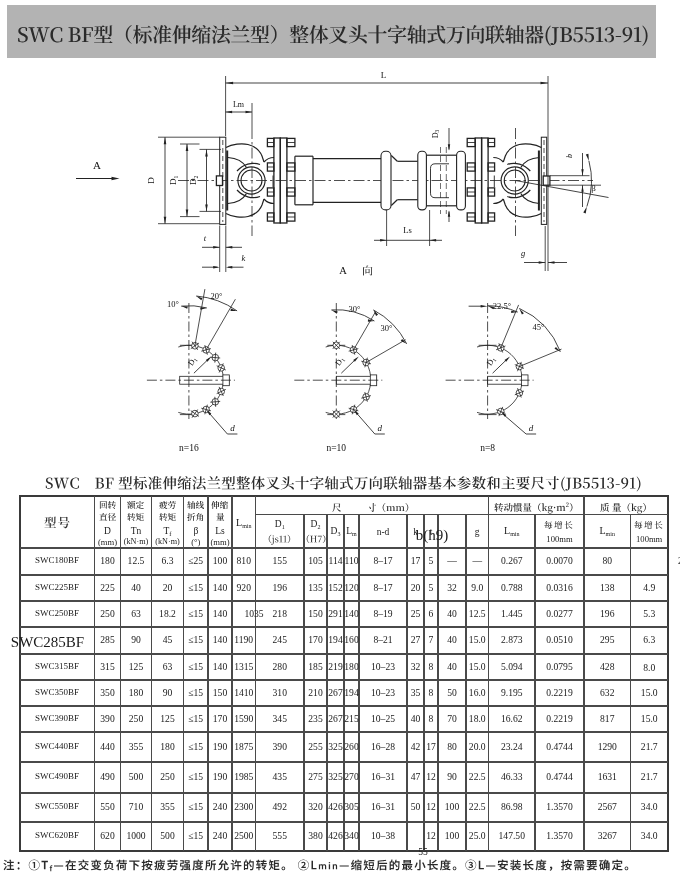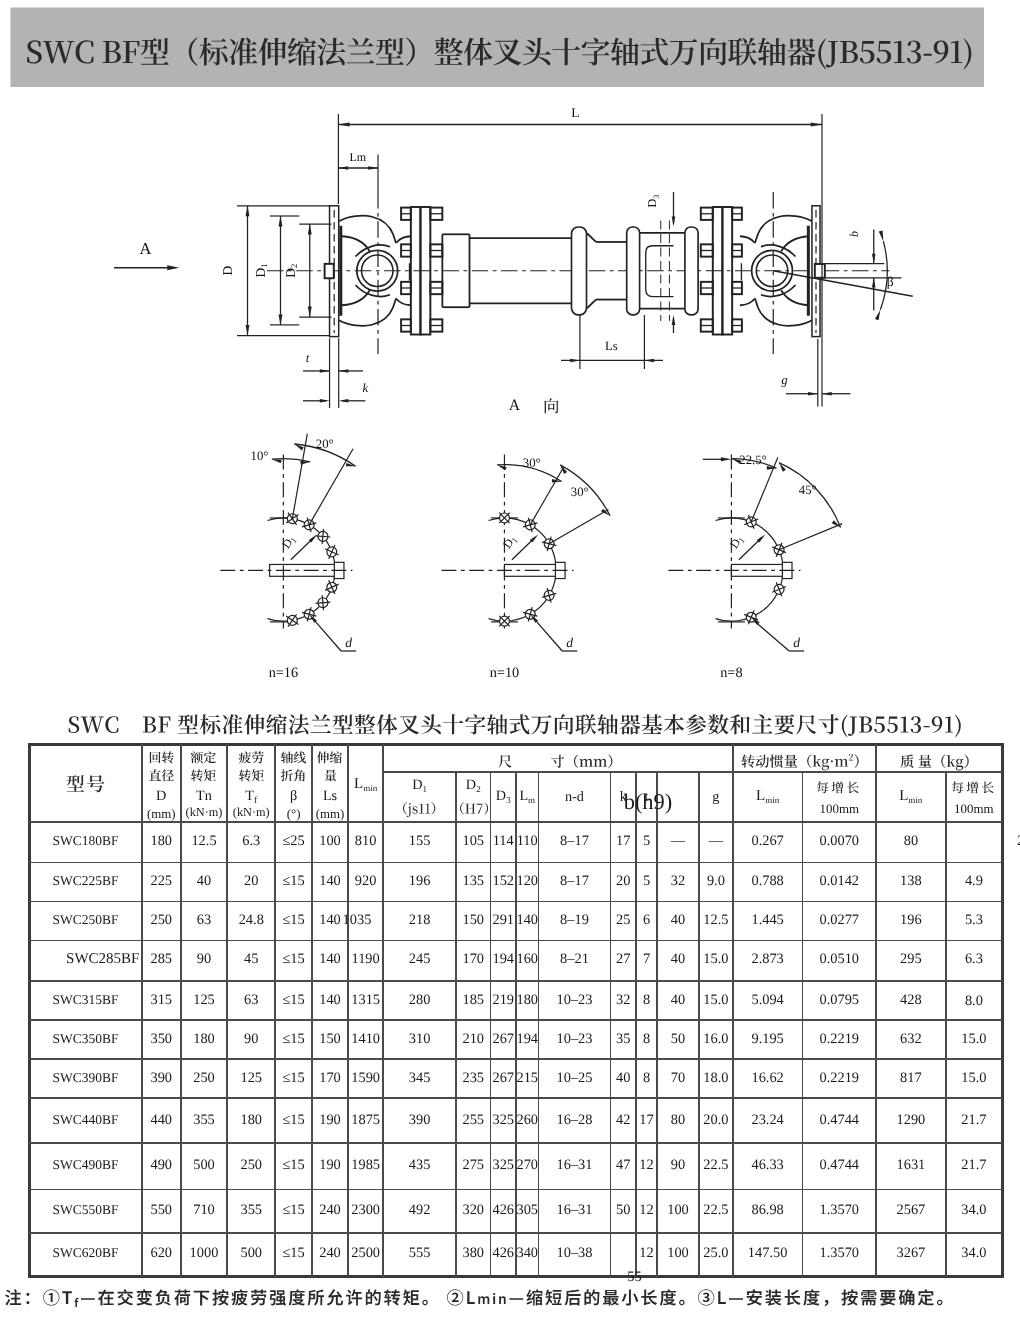--- a/index.html
+++ b/index.html
@@ -88,44 +88,44 @@
     <b style="left:255.5px;top:581.8px;width:48.5px">196</b>
     <b style="left:304px;top:581.8px;width:23px">135</b>
     <b style="left:327px;top:581.8px;width:17px">152</b>
     <b style="left:344px;top:581.8px;width:15px">120</b>
     <b style="left:359px;top:581.8px;width:48px">8–17</b>
     <b style="left:407px;top:581.8px;width:17px">20</b>
     <b style="left:424px;top:581.8px;width:14px">5</b>
     <b style="left:438px;top:581.8px;width:28px">32</b>
     <b style="left:466px;top:581.8px;width:22.5px">9.0</b>
     <b style="left:488.5px;top:581.8px;width:46.5px">0.788</b>
-    <b style="left:535px;top:581.8px;width:49px">0.0142</b>
+    <b style="left:535px;top:581.8px;width:49px">0.0316</b>
     <b style="left:584px;top:581.8px;width:46.5px">138</b>
     <b style="left:630.5px;top:581.8px;width:37.5px">4.9</b>
     <b style="left:19.5px;top:607.8px;width:75.0px;font-size:9px">SWC250BF</b>
     <b style="left:94.5px;top:607.8px;width:26.0px">250</b>
     <b style="left:120.5px;top:607.8px;width:31.0px">63</b>
-    <b style="left:151.5px;top:607.8px;width:32.0px">24.8</b>
+    <b style="left:151.5px;top:607.8px;width:32.0px">18.2</b>
     <b style="left:183.5px;top:607.8px;width:24.5px">≤15</b>
     <b style="left:208px;top:607.8px;width:24px">140</b>
-    <b style="left:216px;top:607.8px;width:44px">1035</b>
+    <b style="left:232px;top:607.8px;width:44px">1035</b>
     <b style="left:255.5px;top:607.8px;width:48.5px">218</b>
     <b style="left:304px;top:607.8px;width:23px">150</b>
     <b style="left:327px;top:607.8px;width:17px">291</b>
     <b style="left:344px;top:607.8px;width:15px">140</b>
     <b style="left:359px;top:607.8px;width:48px">8–19</b>
     <b style="left:407px;top:607.8px;width:17px">25</b>
     <b style="left:424px;top:607.8px;width:14px">6</b>
     <b style="left:438px;top:607.8px;width:28px">40</b>
     <b style="left:466px;top:607.8px;width:22.5px">12.5</b>
     <b style="left:488.5px;top:607.8px;width:46.5px">1.445</b>
     <b style="left:535px;top:607.8px;width:49px">0.0277</b>
     <b style="left:584px;top:607.8px;width:46.5px">196</b>
     <b style="left:630.5px;top:607.8px;width:37.5px">5.3</b>
-    <b style="left:31px;top:634.3px;width:75.0px;font-size:10px">SWC285BF</b>
+    <b style="left:10px;top:634.3px;width:75.0px;font-size:15px">SWC285BF</b>
     <b style="left:94.5px;top:634.3px;width:26.0px">285</b>
     <b style="left:120.5px;top:634.3px;width:31.0px">90</b>
     <b style="left:151.5px;top:634.3px;width:32.0px">45</b>
     <b style="left:183.5px;top:634.3px;width:24.5px">≤15</b>
     <b style="left:208px;top:634.3px;width:24px">140</b>
     <b style="left:232px;top:634.3px;width:23.5px">1190</b>
     <b style="left:255.5px;top:634.3px;width:48.5px">245</b>
     <b style="left:304px;top:634.3px;width:23px">170</b>
     <b style="left:327px;top:634.3px;width:17px">194</b>
     <b style="left:344px;top:634.3px;width:15px">160</b>

